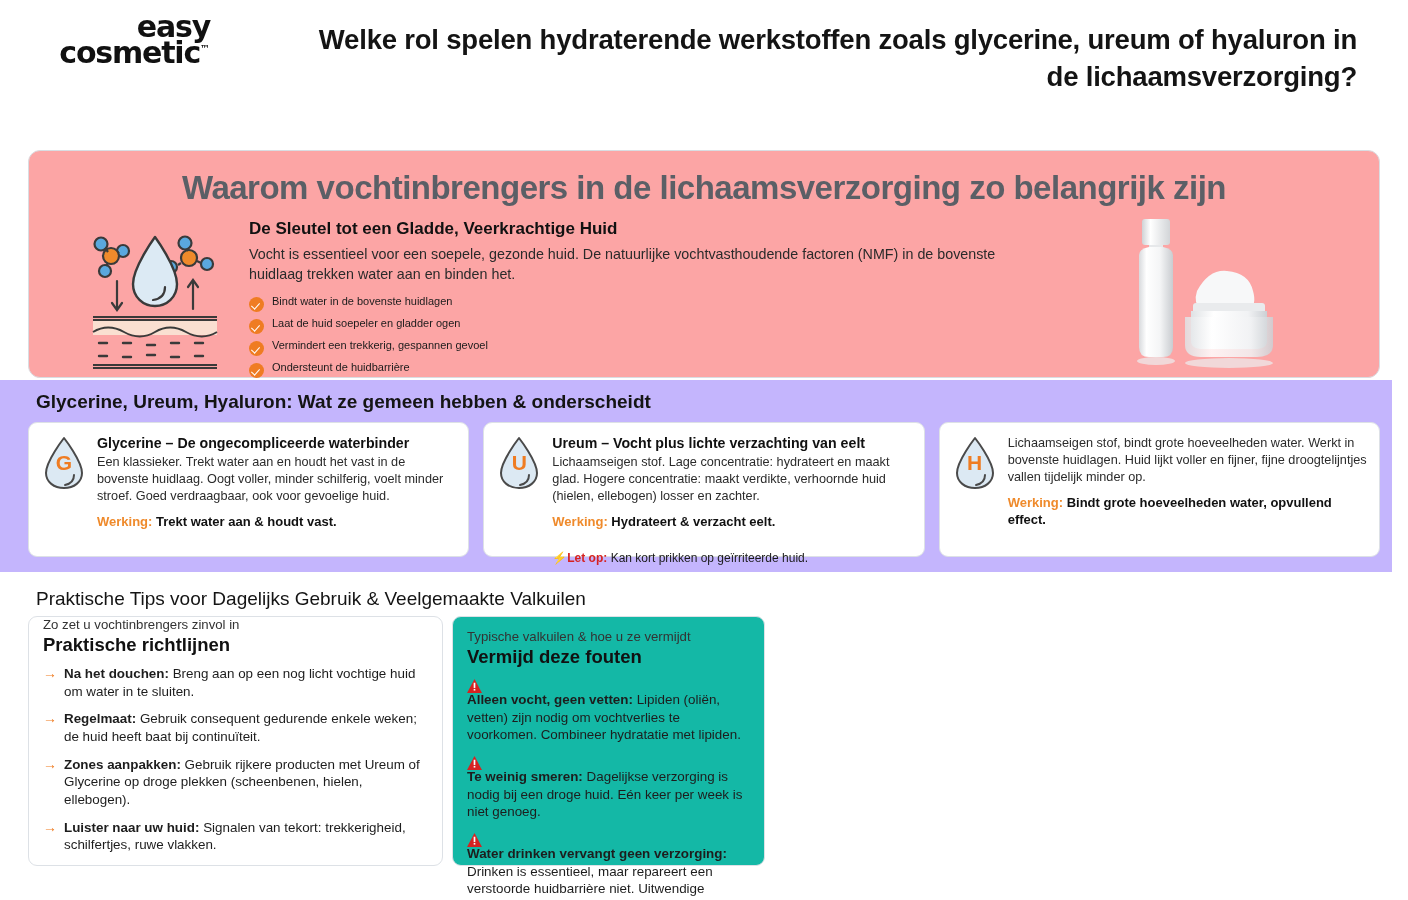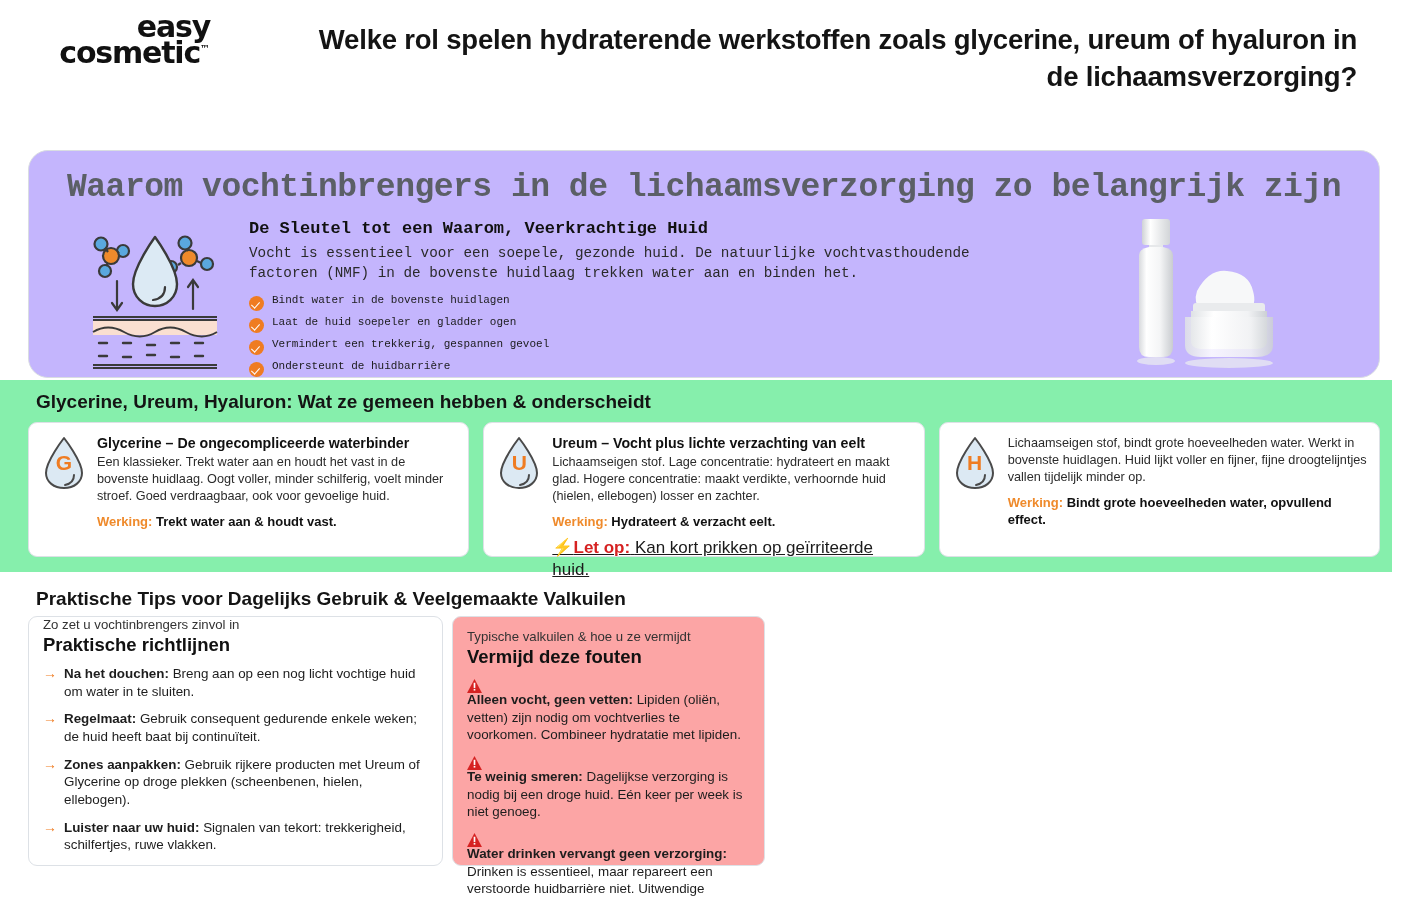--- a/index.html
+++ b/index.html
@@ -26,21 +26,21 @@
   .head-title {
     position:absolute; left:297px; top:22px; width:1060px;
     font-size:27.5px; font-weight:bold; line-height:1.33;
     color:#141414; letter-spacing:-0.2px;
   }
 
   
   .sec1 { position:absolute; left:0px; top:120px; width:1408px; height:258px; background:#ffffff; }
   .sec1-box {
     position:absolute; left:28px; top:30px; width:1352px; height:228px;
-    border:1px solid #d9dde2; border-radius:20px; background:#c4b5fd;font-family:Liberation Mono, monospace;
+    border:1px solid #d9dde2; border-radius:12px; background:#fca5a5;
   }
   .sec1-title {
     position:absolute; left:0; right:0; top:18px; text-align:center;
     font-size:33px; font-weight:bold; color:#5b5f66; letter-spacing:-0.5px;
     white-space:nowrap;
   }
   .sec1-inner { position:absolute; left:28px; top:68px; right:20px; height:160px; }
   .skin-illu { position:absolute; left:22px; top:8px; width:152px; height:148px; }
   .sec1-text { position:absolute; left:192px; top:0px; width:790px; }
   .s1-h { font-size:17px; font-weight:bold; color:#111; margin-bottom:5px; }
@@ -51,52 +51,52 @@
     flex:0 0 auto; width:15px; height:15px; border-radius:50%;
     background:#ef7c22; position:relative; top:2px;
   }
   .chk:after {
     content:""; position:absolute; left:4px; top:3.5px; width:4px; height:7px;
     border:solid #fff; border-width:0 1.8px 1.8px 0; transform:rotate(42deg);
   }
   .prod-img { position:absolute; right:18px; top:-8px; width:240px; height:180px; }
 
   
-  .sec2 { position:absolute; left:0px; top:380px; width:1392px; height:192px; background:#86efac; }
+  .sec2 { position:absolute; left:0px; top:380px; width:1392px; height:192px; background:#c4b5fd; }
   .sec2-title { position:absolute; left:36px; top:11px; font-size:19px; font-weight:bold; color:#141414; }
   .cards2 { position:absolute; left:28px; top:42px; width:1352px; height:135px; display:flex; gap:14px; }
   .card2 {
     flex:1 1 0; background:#fff; border:1px solid #dde1e6; border-radius:9px;
     padding:12px 12px 10px 12px; display:flex; gap:10px; position:relative;
   }
   .drop { flex:0 0 auto; width:46px; height:56px; position:relative; }
   .drop-letter {
     position:absolute; left:0; top:16px; width:46px; text-align:center;
     font-size:21px; font-weight:bold; color:#ef7c22;
   }
   .c2-body { flex:1 1 auto; }
   .c2-h { font-size:14.2px; font-weight:bold; color:#111; margin-bottom:3px; }
   .c2-p { font-size:12.7px; line-height:1.33; color:#2b2b2b; }
   .c2-w { font-size:13px; margin-top:9px; line-height:1.3; }
   .c2-w b { color:#111; }
   .w-lbl { color:#ef8a2b; font-weight:bold; }
-  .c2-n { font-size:17px; margin-top:6px; color:#1b1b1b; line-height:1.3;text-decoration:underline; }
+  .c2-n { font-size:12px; margin-top:20px; color:#1b1b1b; line-height:1.3; }
   .n-lbl { color:#d62222; font-weight:bold; }
   .bolt { color:#d62222; font-weight:bold; }
 
   
   .sec3 { position:absolute; left:0px; top:578px; width:1408px; height:322px; background:#fff; }
-  .sec3-title { position:absolute; left:36px; top:10px; font-size:19px; font-weight:bold; color:#141414; }
+  .sec3-title { position:absolute; left:36px; top:10px; font-size:19px; font-weight:normal; color:#141414; }
   .col-a {
     position:absolute; left:28px; top:38px; width:415px; height:250px;
     background:#fff; border:1px solid #dde1e6; border-radius:9px; padding:0 14px;
   }
   .col-b {
     position:absolute; left:452px; top:38px; width:313px; height:250px;
-    background:#fca5a5; border:1px solid #dde1e6; border-radius:9px; padding:12px 14px;
+    background:#14b8a6; border:1px solid #dde1e6; border-radius:9px; padding:12px 14px;
   }
   .kicker { font-size:13.2px; color:#333; line-height:1.2; }
   .col-h { font-size:18.5px; font-weight:bold; color:#111; margin:1px 0 9px 0; }
   .tip { display:flex; gap:7px; margin-bottom:10px; font-size:13.4px; line-height:1.32; color:#1d1d1d; }
   .arrow { flex:0 0 auto; color:#ef7c22; font-size:14px; font-weight:bold; line-height:1.25; }
   .warn-tri { flex:0 0 auto; width:15px; height:14px; position:relative; top:2px; }
   .mis { display:flex; gap:0; margin-bottom:10px; font-size:13.4px; line-height:1.32; color:#1d1d1d;flex-direction:column; }
 </style>
 </head>
 <body>
@@ -158,21 +158,21 @@
             <line x1="116" y1="116" x2="124" y2="116"></line>
             <line x1="20" y1="129" x2="28" y2="129"></line>
               <line x1="44" y1="130" x2="52" y2="130"></line>
             <line x1="68" y1="128" x2="76" y2="128"></line>
               <line x1="92" y1="130" x2="100" y2="130"></line>
             <line x1="116" y1="129" x2="124" y2="129"></line>
           </g>
         </svg>
 
         <div class="sec1-text">
-          <div class="s1-h">De Sleutel tot een Waarom, Veerkrachtige Huid</div>
+          <div class="s1-h">De Sleutel tot een Gladde, Veerkrachtige Huid</div>
           <div class="s1-p">Vocht is essentieel voor een soepele, gezonde huid. De natuurlijke vochtvasthoudende factoren (NMF) in de bovenste huidlaag trekken water aan en binden het.</div>
           <div class="s1-list">
             <div class="s1-li">
                 <span class="chk"></span>
                 <span>Bindt water in de bovenste huidlagen</span>
               </div>
             <div class="s1-li">
                 <span class="chk"></span>
                 <span>Laat de huid soepeler en gladder ogen</span>
               </div>

